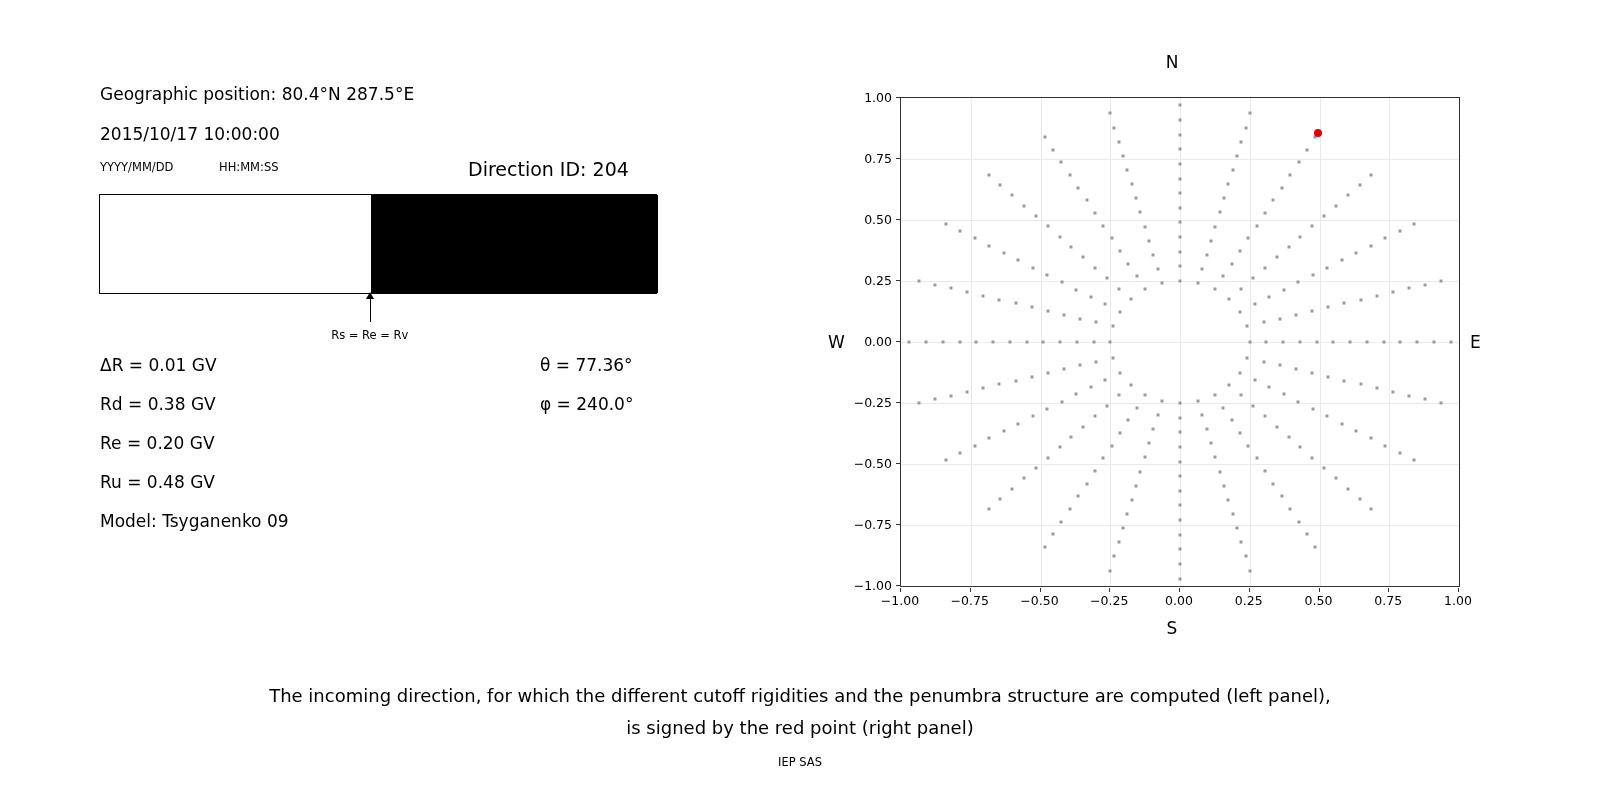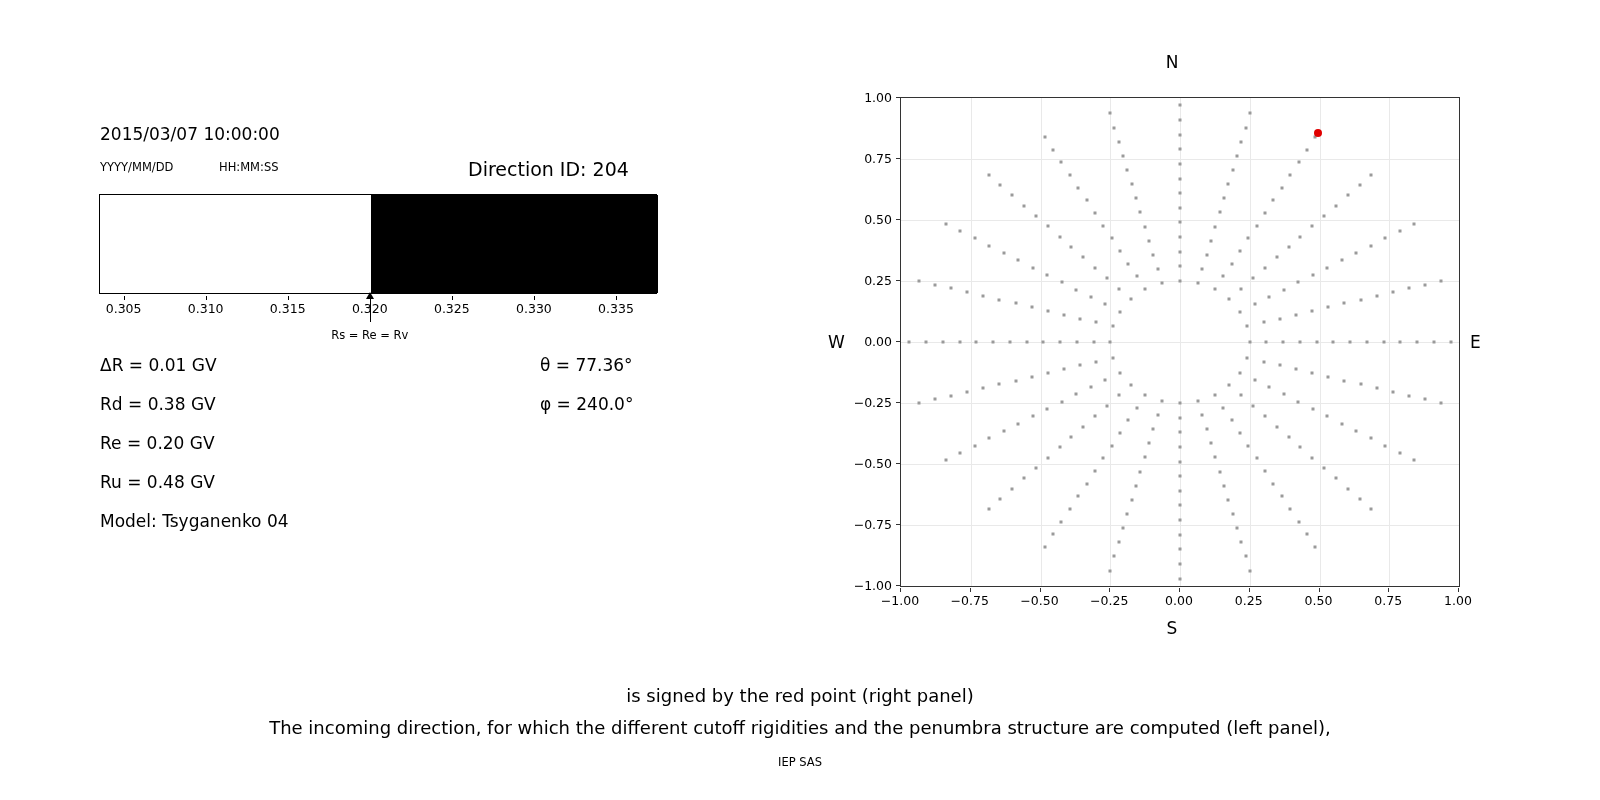--- a/index.html
+++ b/index.html
@@ -246,57 +246,42 @@
     width: 1600px;
     text-align: center;
     font-size: 11.5px;
   }
 </style>
 </head>
 <body>
 
 <div id="left-panel">
 
-
-  <div class="txt" id="datetime-value">2015/03/07 10:00:00</div>
+  <div class="txt" id="geo-position">Geographic position: 80.4°N 287.5°E</div>
+
+  <div class="txt" id="datetime-value">2015/10/17 10:00:00</div>
 
   <div class="txt" id="date-format-label">YYYY/MM/DD</div>
 
   <div class="txt" id="time-format-label">HH:MM:SS</div>
 
   <div class="txt" id="direction-id">Direction ID: 204</div>
 
   <div id="penumbra-axes">
     <div id="penumbra-fill" style="left: 270.794px; width: 287.206px; background: rgb(0, 0, 0);"></div>
   </div>
-  <div id="penumbra-ticks">
-      <div class="tick" style="left: 24.6176px;"></div>
-      <div class="ticklabel" style="left: 24.6176px;">0.305</div>
-      <div class="tick" style="left: 106.676px;"></div>
-      <div class="ticklabel" style="left: 106.676px;">0.310</div>
-      <div class="tick" style="left: 188.735px;"></div>
-      <div class="ticklabel" style="left: 188.735px;">0.315</div>
-      <div class="tick" style="left: 270.794px;"></div>
-      <div class="ticklabel" style="left: 270.794px;">0.320</div>
-      <div class="tick" style="left: 352.853px;"></div>
-      <div class="ticklabel" style="left: 352.853px;">0.325</div>
-      <div class="tick" style="left: 434.912px;"></div>
-      <div class="ticklabel" style="left: 434.912px;">0.330</div>
-      <div class="tick" style="left: 516.971px;"></div>
-      <div class="ticklabel" style="left: 516.971px;">0.335</div>
-    </div>
   <div id="rs-marker" style="left: 369.794px;"></div>
   <div id="rs-arrow" style="left: 369.794px;"></div>
   <div id="rs-label" style="left: 369.794px;">Rs = Re = Rv</div>
 
   <div class="txt val-left" id="v-dr">ΔR = 0.01 GV</div>
   <div class="txt val-left" id="v-rd">Rd = 0.38 GV</div>
   <div class="txt val-left" id="v-re">Re = 0.20 GV</div>
   <div class="txt val-left" id="v-ru">Ru = 0.48 GV</div>
-  <div class="txt val-left" id="v-model">Model: Tsyganenko 04</div>
+  <div class="txt val-left" id="v-model">Model: Tsyganenko 09</div>
   <div class="txt val-right" id="v-theta">θ = 77.36°</div>
   <div class="txt val-right" id="v-phi">φ = 240.0°</div>
 </div>
 
 <div id="right-panel">
   <div class="compass" id="compass-n">N</div>
   <div class="compass" id="compass-s">S</div>
   <div class="compass" id="compass-w">W</div>
   <div class="compass" id="compass-e">E</div>
 
@@ -665,16 +650,16 @@
       <div class="tick" style="top: 122px;"></div>
       <div class="ticklabel" style="top: 122px;">0.50</div>
       <div class="tick" style="top: 61px;"></div>
       <div class="ticklabel" style="top: 61px;">0.75</div>
       <div class="tick" style="top: 0px;"></div>
       <div class="ticklabel" style="top: 0px;">1.00</div>
     </div>
 </div>
 
 <div id="caption">
+  <div>The incoming direction, for which the different cutoff rigidities and the penumbra structure are computed (left panel),</div>
   <div>is signed by the red point (right panel)</div>
-  <div>The incoming direction, for which the different cutoff rigidities and the penumbra structure are computed (left panel),</div>
 </div>
 <div id="credit">IEP SAS</div>
 
 </body></html>

